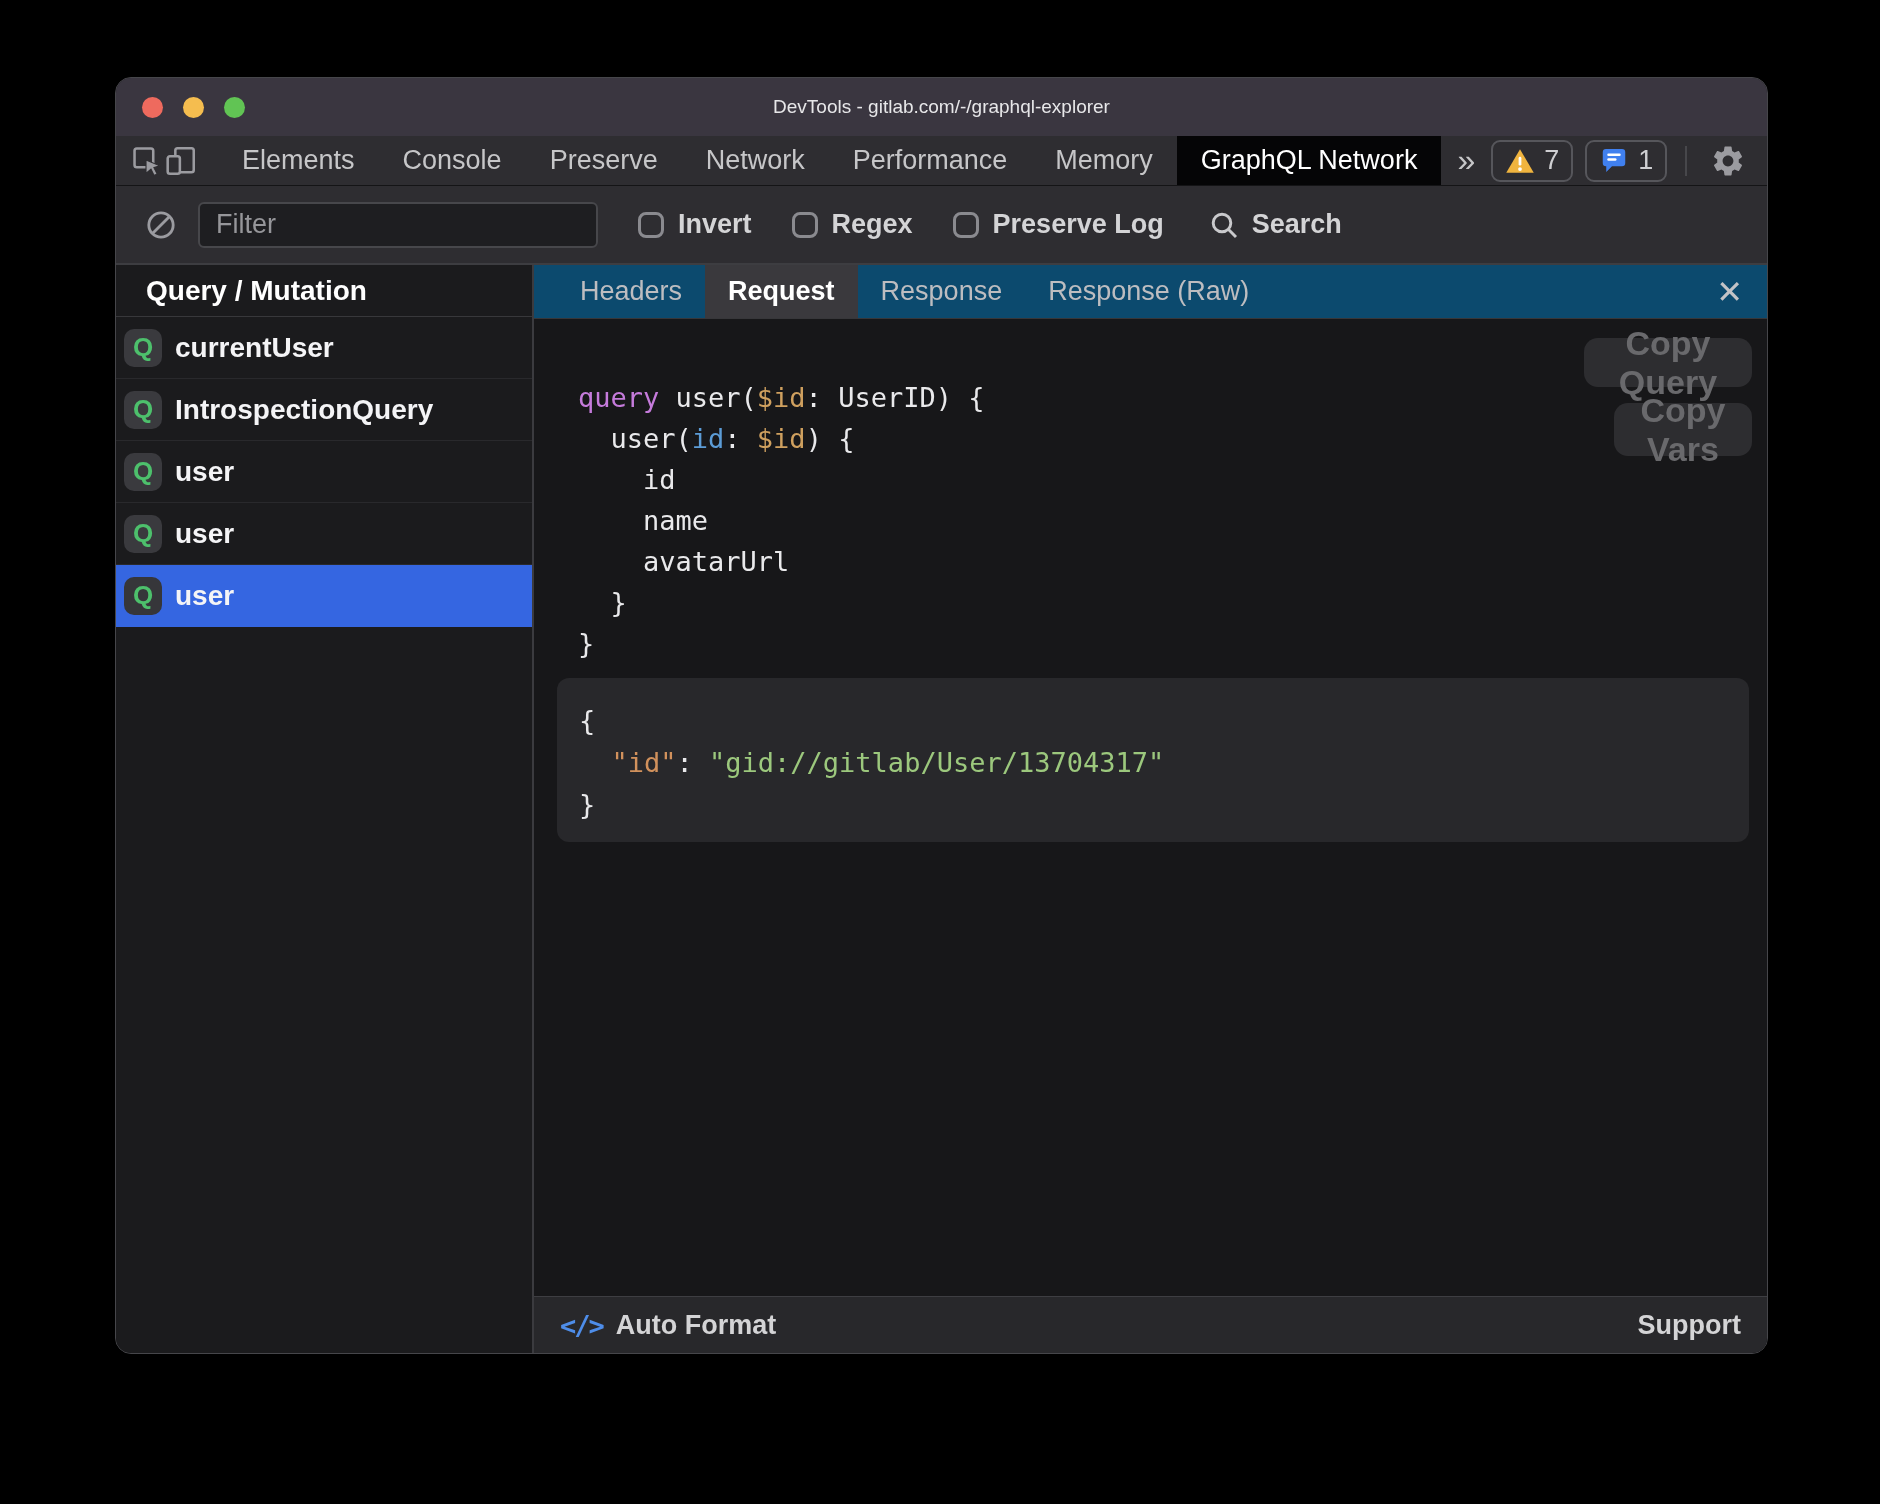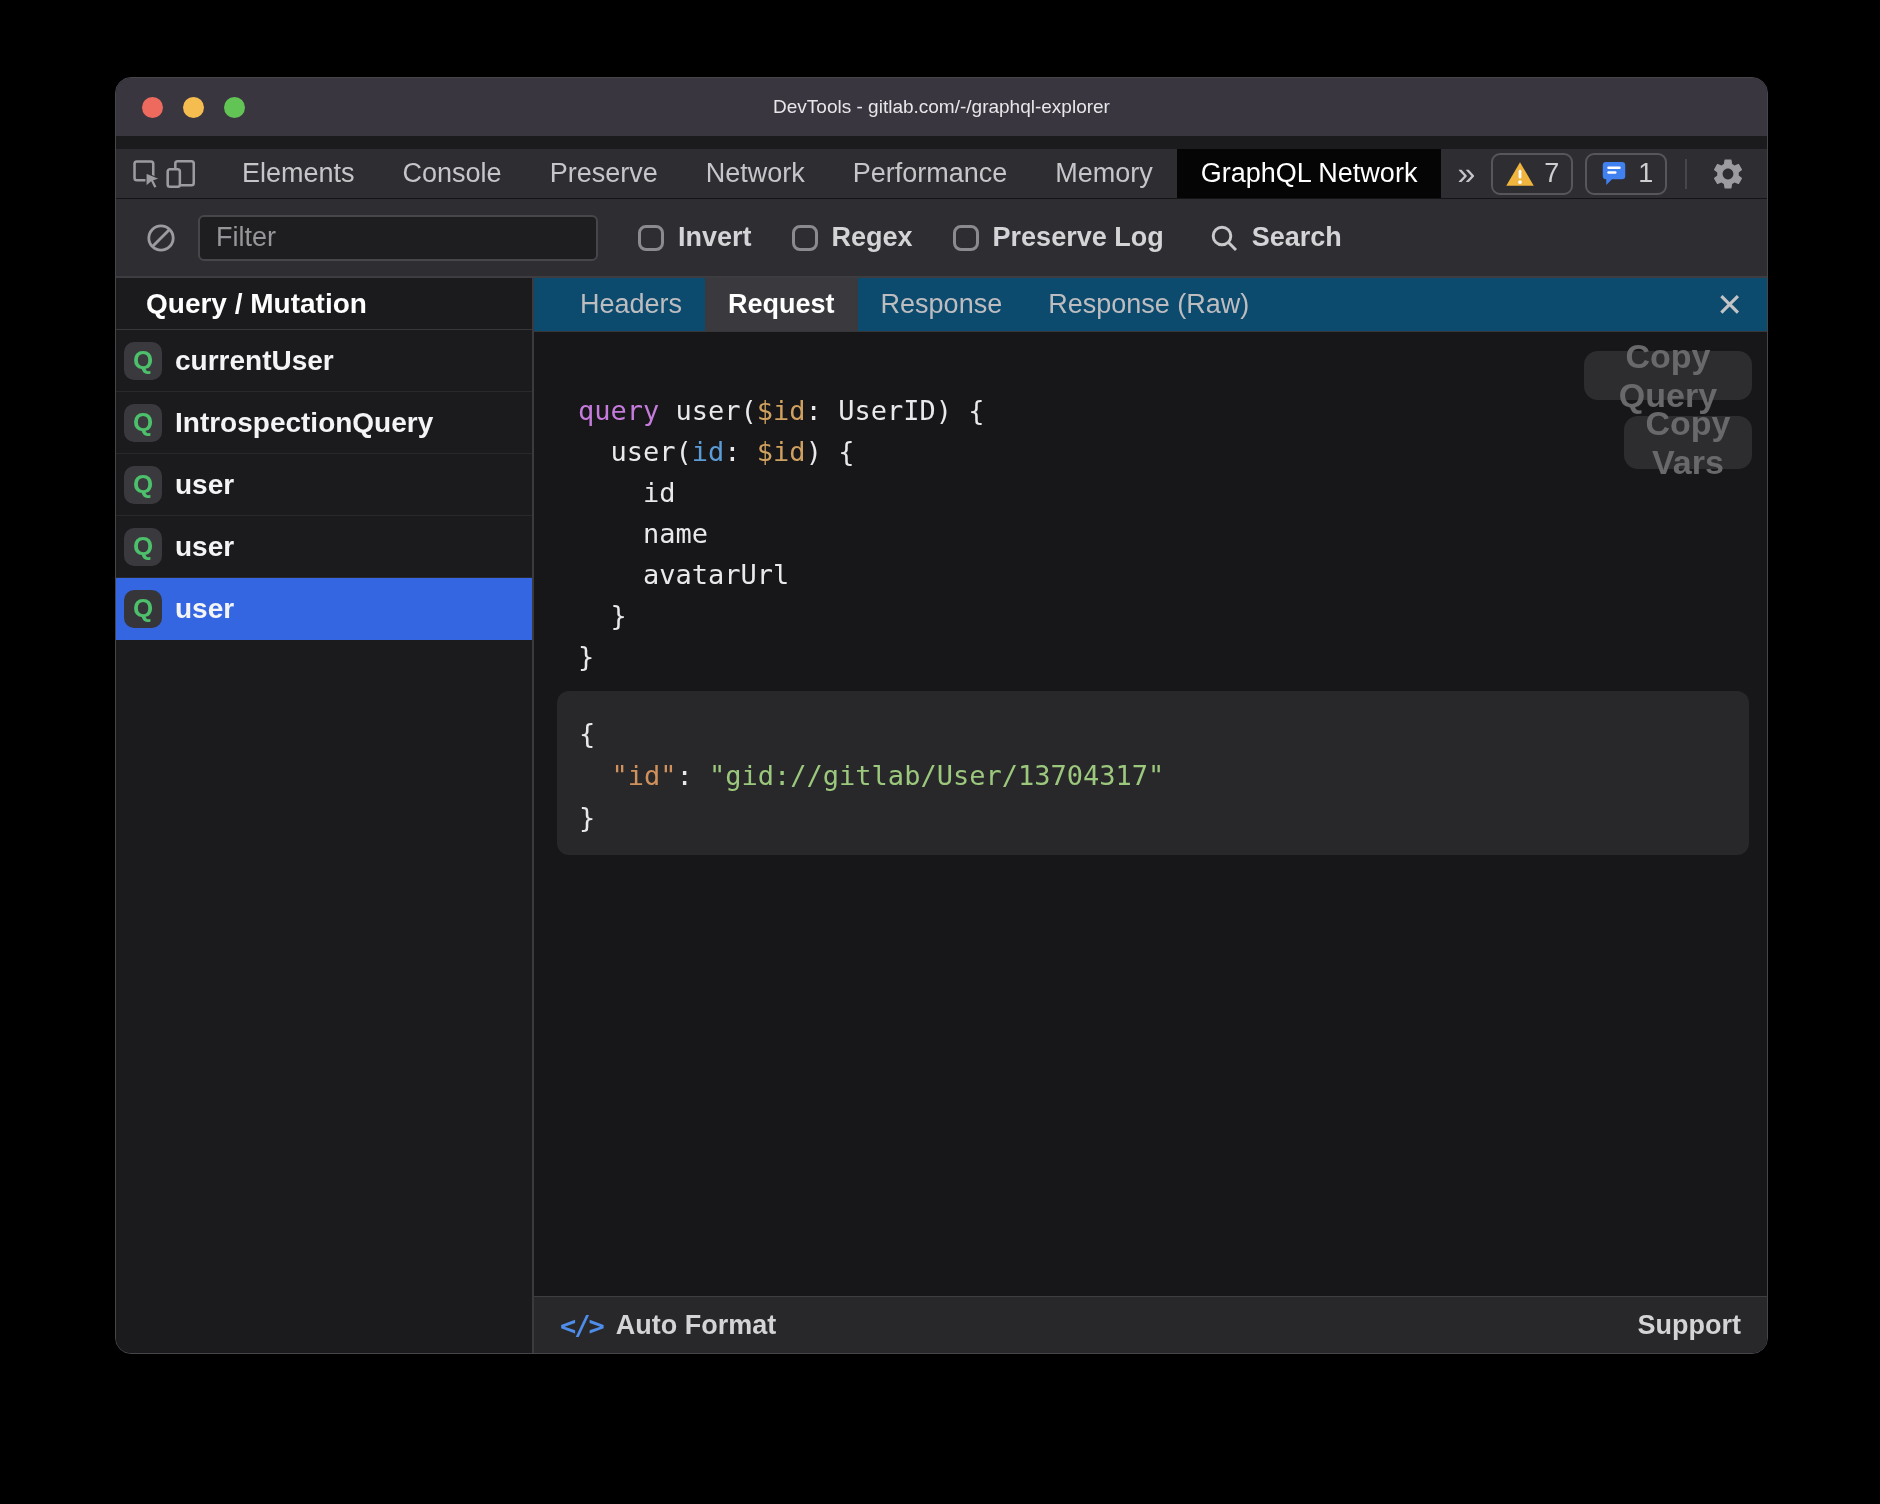--- a/index.html
+++ b/index.html
@@ -10,21 +10,21 @@
     display:flex; flex-direction:column; box-shadow:0 40px 90px rgba(0,0,0,.6); }
 
   
   .titlebar { height:58px; background:#3a3640; display:flex; align-items:center; position:relative; flex:0 0 auto; }
   .traffic { position:absolute; left:26px; top:0; height:58px; display:flex; align-items:center; gap:20px; }
   .light { width:21px; height:21px; border-radius:50%; }
   .light.red { background:#ee6a5e; } .light.yellow { background:#f5bd4f; } .light.green { background:#61c454; }
   .title { flex:1; text-align:center; color:#e7e7e9; font-size:19px; font-weight:normal; }
 
   
-  .toolbar { height:50px; background:#2e2d31; border-bottom:1px solid #141416; display:flex; align-items:stretch; padding-left:14px; flex:0 0 auto;margin-top:13px; }
+  .toolbar { height:50px; background:#2e2d31; border-bottom:1px solid #141416; display:flex; align-items:stretch; padding-left:14px; flex:0 0 auto; }
   .tool-icon { width:46px; display:flex; align-items:center; justify-content:center; }
   .toolbar-divider { width:2px; background:#47474b; margin:11px 10px; }
   .dtabs { display:flex; align-items:stretch; }
   .dtab { display:flex; align-items:center; padding:0 24px; color:#c6c6c8; font-size:27px; white-space:nowrap; }
   .dtab.active { background:#050506; color:#fff; }
   .chev { display:flex; align-items:center; padding:0 16px; color:#c6c6c8; font-size:32px; }
   .toolbar-right { margin-left:auto; display:flex; align-items:center; gap:12px; padding-right:18px; }
   .badge { height:42px; border:2px solid #56565b; border-radius:9px; display:flex; align-items:center; gap:9px; padding:0 12px; color:#cfcfd2; font-size:27px; }
   .vdiv { width:2px; height:30px; background:#47474b; margin:0 6px; }
   .kebab { display:flex; flex-direction:column; gap:5px; padding:0 10px; }
@@ -68,21 +68,21 @@
   .tok-keyword { color:#c57bdb; }
   .tok-variable{ color:#cfa05f; }
   .tok-attr    { color:#5c9cd6; }
   .tok-key     { color:#d1915c; }
   .tok-string  { color:#9cc87d; }
   .varbox { margin:14px 0 0 23px; width:1192px; height:164px; background:#28282b; border-radius:12px; padding:22px 0 0 22px; }
   .varbox .cline { line-height:42px; }
   .copybtn { position:absolute; right:15px; background:#2d2d30; color:#69696c; font-weight:bold; font-size:34px;
     border-radius:14px; display:flex; align-items:center; justify-content:center; border:none; font-family:"Liberation Sans",sans-serif; }
   .copybtn.query { top:19px; width:168px; height:49px; }
-  .copybtn.vars  { top:84px; width:128px; height:53px; }
+  .copybtn.vars  { top:84px; width:138px; height:53px; }
 
   .bottombar { height:57px; flex:0 0 auto; background:#28282b; border-top:1px solid #3e3e42; display:flex; align-items:center; padding:0 26px; }
   .af { display:flex; align-items:center; gap:13px; color:#d4d4d6; font-weight:bold; font-size:27px; }
   .aficon { color:#4e8de9; font-family:"DejaVu Sans Mono",monospace; font-weight:bold; font-size:27px; letter-spacing:-2px; }
   .support { margin-left:auto; color:#d4d4d6; font-weight:bold; font-size:27px; }
 </style>
 </head>
 <body>
 
 <div class="window">

